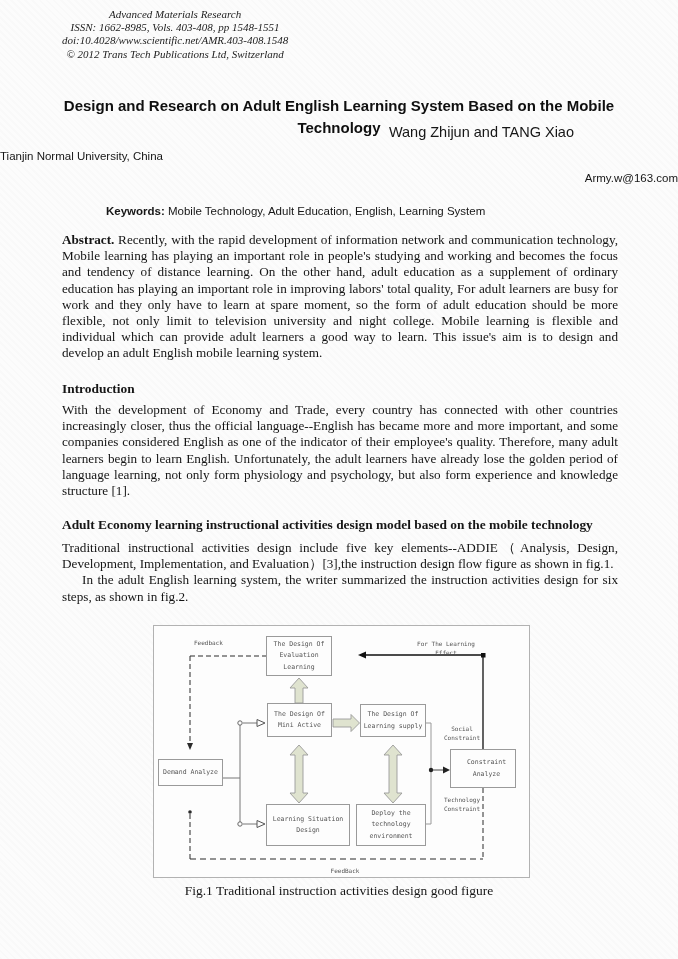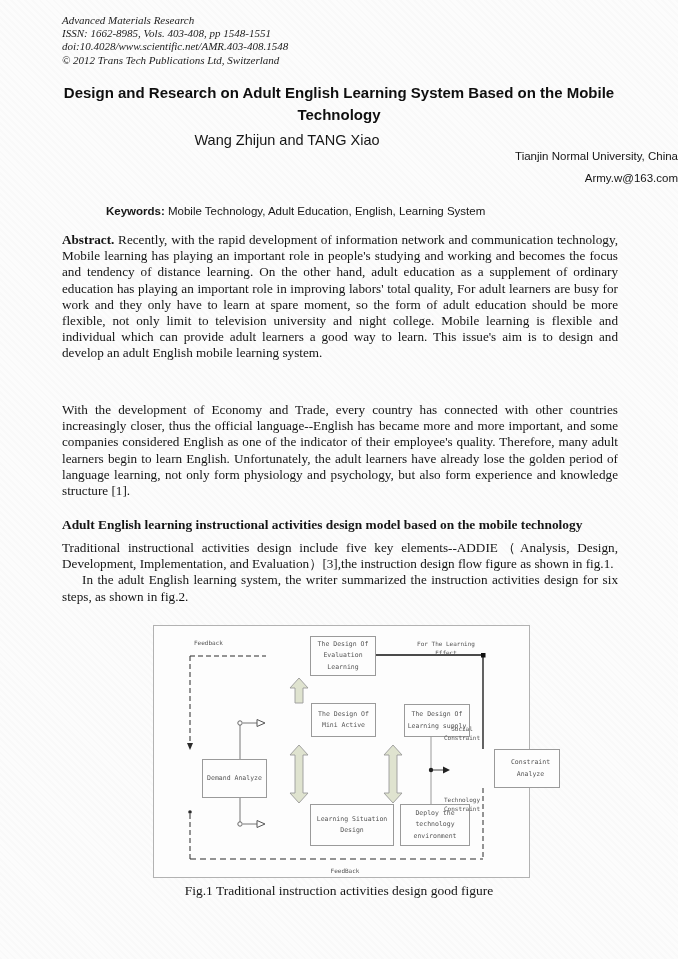--- a/index.html
+++ b/index.html
@@ -10,31 +10,31 @@
     color:#161616;
   }
   .page {
     position:relative; width:678px; height:959px; overflow:hidden;
     background:#fcfcfc;
     background-image:repeating-linear-gradient(45deg, rgba(0,0,0,0.012) 0 2px, transparent 2px 5px);
   }
   .abs { position:absolute; }
 
   
-  .hdr { top:14px; left:62px; right:60px; display:flex; justify-content:space-between;
-         font:italic 11px/1.2 "Liberation Serif", serif; color:#1c1c1c; }
+  .hdr { top:8px; left:62px; right:60px; display:flex; justify-content:space-between;
+         font:italic 11px/1.2 "Liberation Serif", serif; color:#1c1c1c;text-align:center; }
   .hdr .lines span { display:block; }
 
   
   .title { top:80px; left:0; width:678px; text-align:center;
            font:bold 15px/22px "Liberation Sans", sans-serif; color:#0f0f0f; }
-  .title > div { max-width:562px; margin:2px auto; }
-  .authors { top:132px; left:0; width:574px; text-align:center;
+  .title > div { max-width:562px; margin:15px auto; }
+  .authors { top:124px; left:0; width:574px; text-align:right;
              font:14.5px "Liberation Sans", sans-serif; }
-  .affil   { top:150px; left:0; width:678px; text-align:right;
+  .affil   { top:150px; left:0; width:678px; text-align:left;
              font:11.5px "Liberation Sans", sans-serif; }
   .email   { top:172px; left:0; width:678px; text-align:right;
              font:11.5px "Liberation Sans", sans-serif; }
 
   .keywords { top:205px; left:62px; width:556px;
               font:11.5px "Liberation Sans", sans-serif; }
   .keywords b { font-weight:bold;padding-left:44px; }
 
   .bodytxt { font:13.2px/16.2px "Liberation Serif", serif; text-align:justify; color:#141414; }
   .abstract { top:232px; left:62px; width:556px; }
@@ -45,21 +45,21 @@
   .h-model { top:517px; left:62px; width:556px; font:bold 13.4px "Liberation Serif", serif; }
   .p-model { top:540px; left:62px; width:556px; }
   .p-model .indent { text-indent:20px; }
 
   
   .diagram { top:625px; left:153px; width:377px; height:253px;
              border:1px solid #b2b2b2; background:#fdfdfd; }
   .diagram svg { position:absolute; left:0; top:0; }
   .dbox { position:absolute; border:1px solid #9a9a9a; background:#fdfdfd;
           display:flex; align-items:center; justify-content:center; text-align:center;
-          font:6.5px/1.7 "DejaVu Sans Mono", monospace; color:#555; white-space:pre-line;margin-left:44px; }
+          font:6.5px/1.7 "DejaVu Sans Mono", monospace; color:#555; white-space:pre-line; }
   .dlabel { position:absolute; font:6px/1.5 "DejaVu Sans Mono", monospace; color:#555;
             white-space:pre-line; text-align:center; }
   .caption { top:883px; left:0; width:678px; text-align:center;
              font:13.5px "Liberation Serif", serif; }
 </style>
 </head>
 <body>
 
 <div class="page">
 
@@ -76,23 +76,24 @@
       <div>Design and Research on Adult English Learning System Based on the Mobile Technology</div>
     </div>
   <div class="abs authors">Wang Zhijun and TANG Xiao</div>
   <div class="abs affil">Tianjin Normal University, China</div>
   <div class="abs email">Army.w@163.com</div>
 
   <div class="abs keywords"><b>Keywords:</b><span> Mobile Technology, Adult Education, English, Learning System</span></div>
 
   <div class="abs bodytxt abstract"><b>Abstract.</b><span> Recently, with the rapid development of information network and communication technology, Mobile learning has playing an important role in people's studying and working and becomes the focus and tendency of distance learning. On the other hand, adult education as a supplement of ordinary education has playing an important role in improving labors' total quality, For adult learners are busy for work and they only have to learn at spare moment, so the form of adult education should be more flexible, not only limit to television university and night college. Mobile learning is flexible and individual which can provide adult learners a good way to learn. This issue's aim is to design and develop an adult English mobile learning system.</span></div>
 
+  <div class="abs h-intro">Introduction</div>
   <div class="abs bodytxt p-intro">With the development of Economy and Trade, every country has connected with other countries increasingly closer, thus the official language--English has became more and more important, and some companies considered English as one of the indicator of their employee's quality. Therefore, many adult learners begin to learn English. Unfortunately, the adult learners have already lose the golden period of language learning, not only form physiology and psychology, but also form experience and knowledge structure [1].</div>
 
-  <div class="abs h-model">Adult English learning instructional activities design model based on the mobile technology</div>
+  <div class="abs h-model">Adult Economy learning instructional activities design model based on the mobile technology</div>
   <div class="abs bodytxt p-model">
     <div>Traditional instructional activities design include five key elements--ADDIE（Analysis, Design, Development, Implementation, and Evaluation）[3],the instruction design flow figure as shown in fig.1.</div>
     <div class="indent">In the adult English learning system, the writer summarized the instruction activities design for six steps, as shown in fig.2.</div>
   </div>
 
   <div class="abs diagram">
     <svg width="377" height="253" viewBox="0 0 377 253">
 
       <path d="M36 30 H112" stroke="#2b2b2b" stroke-width="1" stroke-dasharray="5 3" fill="none"></path>
       <path d="M36 30 V118" stroke="#2b2b2b" stroke-width="1" stroke-dasharray="5 3" fill="none"></path>
@@ -125,21 +126,21 @@
       <polygon points="145,119 154,129 149,129 149,167 154,167 145,177 136,167 141,167 141,129 136,129" stroke="#9a9a9a" stroke-width="0.9" fill="#dfe3cf"></polygon>
       <polygon points="239,119 248,129 243,129 243,167 248,167 239,177 230,167 235,167 235,129 230,129" stroke="#9a9a9a" stroke-width="0.9" fill="#dfe3cf"></polygon>
     </svg>
 
     <div class="dbox" style="left:112px; top:10px;  width:66px; height:40px;">The Design Of
 Evaluation Learning</div>
     <div class="dbox" style="left:113px; top:77px;  width:65px; height:34px;">The Design Of
 Mini Active</div>
     <div class="dbox" style="left:206px; top:78px;  width:66px; height:33px;">The Design Of
 Learning supply</div>
-    <div class="dbox" style="left:4px;   top:133px; width:65px; height:39px;">Demand Analyze</div>
+    <div class="dbox" style="left:4px;   top:133px; width:65px; height:27px;">Demand Analyze</div>
     <div class="dbox" style="left:112px; top:178px; width:84px; height:42px;">Learning Situation
 Design</div>
     <div class="dbox" style="left:202px; top:178px; width:70px; height:42px;">Deploy the technology
 environment</div>
     <div class="dbox" style="left:296px; top:123px; width:66px; height:39px;padding-left:7px;">Constraint
 Analyze</div>
 
     <div class="dlabel" style="left:40px;  top:12px;">Feedback</div>
     <div class="dlabel" style="left:252px; top:13px; width:80px;">For The Learning Effect</div>
     <div class="dlabel" style="left:286px; top:98px;  width:44px;">Social

